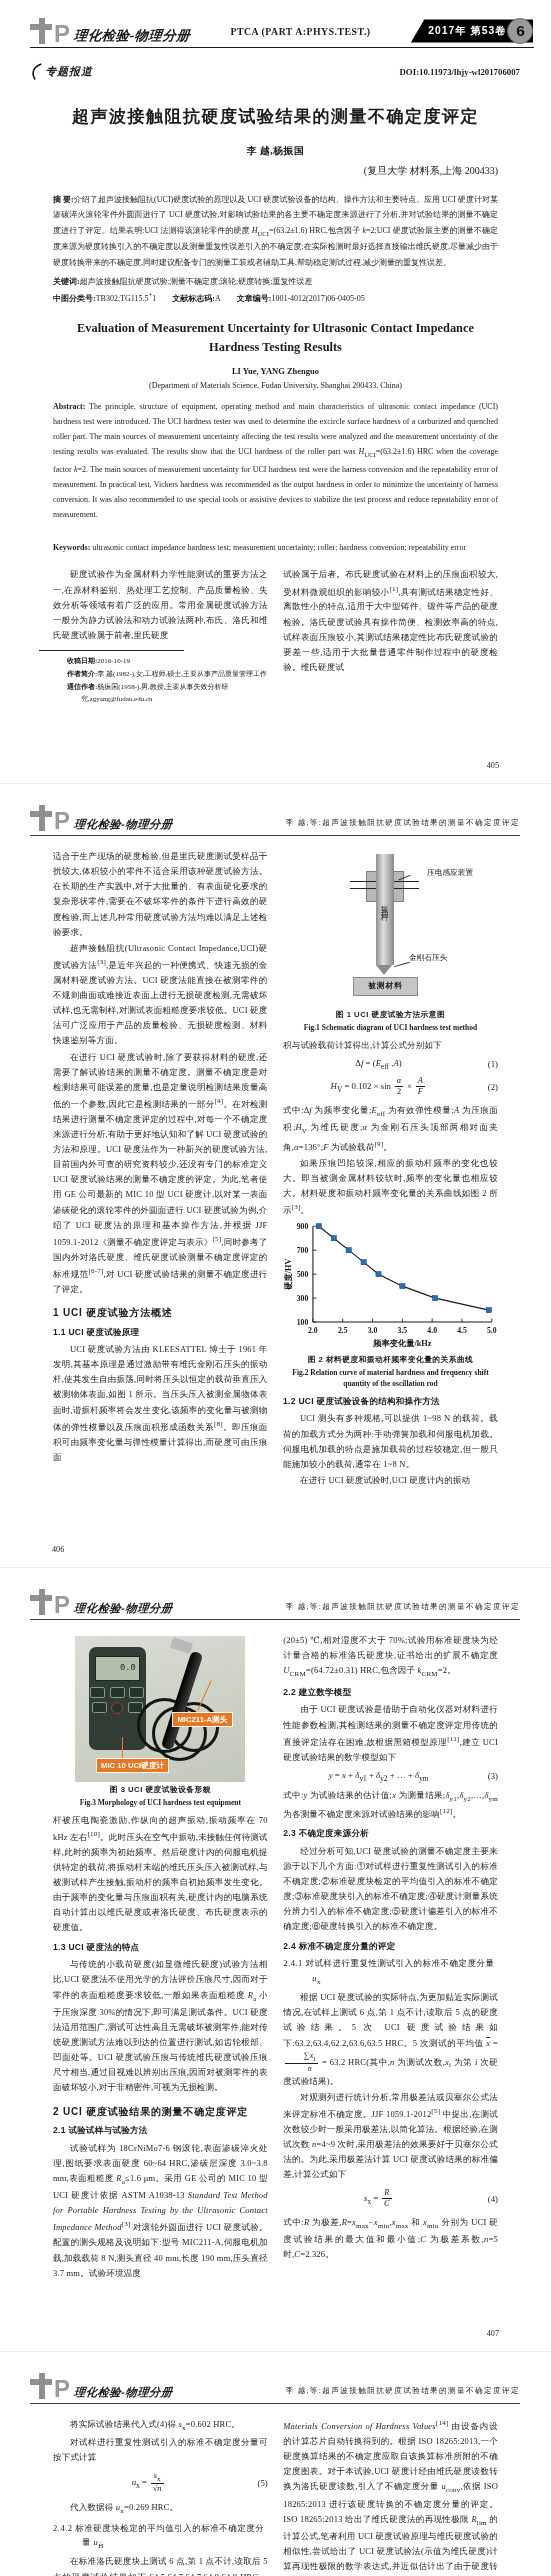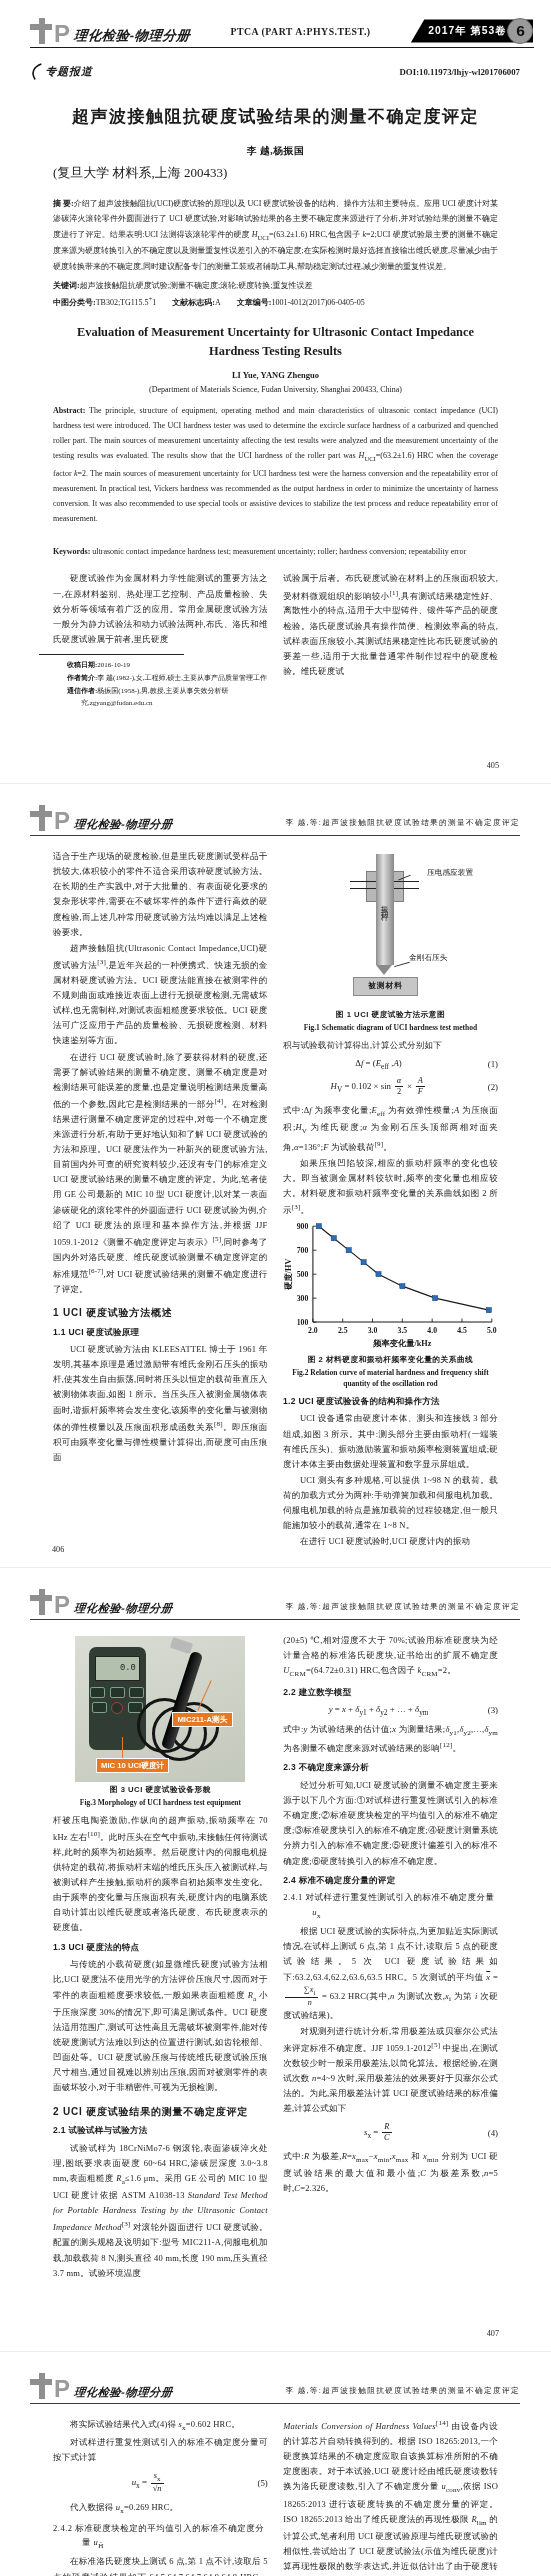--- a/index.html
+++ b/index.html
@@ -32,21 +32,21 @@
   .jname.small{font-size:11.3px;}
   .ptca{font-weight:700;font-size:9.8px;letter-spacing:0.5px;}
   .bandwrap{position:relative;padding-right:0;}
   .band{background:#000;color:#fff;font-family:"Liberation Sans",sans-serif;font-weight:700;font-size:10.3px;letter-spacing:1px;padding:4.6px 27px 4.6px 17.5px;clip-path:polygon(13.4px 0,100% 0,100% 100%,0 100%);}
   .issue6{position:absolute;right:0;top:50%;transform:translateY(-50%);width:24px;height:24px;border-radius:50%;background:#9a9a9a;border:1px solid #6f6f6f;color:#101010;font-family:"Liberation Sans",sans-serif;font-weight:800;font-size:15.5px;display:flex;align-items:center;justify-content:center;}
   .brow{display:flex;justify-content:space-between;align-items:center;margin:15.5px 31px 0 30px;}
   .badge{display:flex;align-items:center;gap:2.1px;font-family:"Liberation Sans",sans-serif;font-weight:800;font-size:10.8px;font-style:italic;letter-spacing:1px;}
   .doi{font-weight:700;font-size:8.8px;}
   .titlecn{text-align:center;font-family:"Liberation Sans","DejaVu Sans",sans-serif;font-weight:800;font-size:17px;letter-spacing:1.5px;margin:24px 0 0;}
   .authors{text-align:center;font-size:9.8px;font-weight:700;margin-top:17.5px;letter-spacing:0.5px;}
-  .affil{text-align:left;font-size:13px;margin-top:6.2px;}
+  .affil{text-align:right;font-size:10px;margin-top:6.2px;}
   .absblk{margin-top:13.4px;font-size:8px;line-height:1.95;text-align:justify;}
   .kwline{margin-top:3.1px;font-size:8px;line-height:1.9;text-align:justify;}
   .clcline{margin-top:2.1px;font-size:8px;}
   .titleen{text-align:center;font-weight:700;font-size:12.4px;line-height:1.55;margin:15.5px 5.2px 0;}
   .authen{text-align:center;font-weight:700;font-size:8.5px;margin-top:8.2px;}
   .affen{text-align:center;font-size:8px;margin-top:5.2px;}
   .absen{margin-top:9.3px;font-size:8px;line-height:1.88;text-align:justify;}
   .kwen{margin-top:19px;font-size:8px;line-height:1.8;text-align:justify;}
   .bodycols{margin-top:12.4px;}
   .fnblock{margin-top:7.2px;font-size:7px;line-height:1.8;}
@@ -246,21 +246,20 @@
               <rect x="151.31666666666666" y="74.75" width="10" height="10" fill="#2e6db4" stroke="#14406e" stroke-width="1"></rect>
               <rect x="180.23333333333335" y="98" width="10" height="10" fill="#2e6db4" stroke="#14406e" stroke-width="1"></rect>
               <rect x="226.5" y="121.25" width="10" height="10" fill="#2e6db4" stroke="#14406e" stroke-width="1"></rect>
               <rect x="290.1166666666667" y="144.5" width="10" height="10" fill="#2e6db4" stroke="#14406e" stroke-width="1"></rect>
               <rect x="394.2166666666667" y="167.75" width="10" height="10" fill="#2e6db4" stroke="#14406e" stroke-width="1"></rect>
             </svg>
           <div class="figcap-cn">图 2 材料硬度和振动杆频率变化量的关系曲线</div>
           <div class="figcap-en">Fig.2 Relation curve of material hardness and frequency shift quantity of the oscillation rod</div>
         </div>
         <div class="h2s">1.2 UCI 硬度试验设备的结构和操作方法</div>
-        <p class="zh">UCI 设备通常由硬度计本体、测头和连接线 3 部分组成,如图 3 所示。其中:测头部分主要由振动杆(一端装有维氏压头)、振动激励装置和振动频率检测装置组成;硬度计本体主要由数据处理装置和数字显示屏组成。</p>
         <p class="zh">UCI 测头有多种规格,可以提供 1~98 N 的载荷。载荷的加载方式分为两种:手动弹簧加载和伺服电机加载。伺服电机加载的特点是施加载荷的过程较稳定,但一般只能施加较小的载荷,通常在 1~8 N。</p>
         <p class="zh">在进行 UCI 硬度试验时,UCI 硬度计内的振动</p>
       </div>
     </div>
   </div>
   <div class="pno left">406</div>
 </div>
 
 <div class="page">
   <div class="ihdr">
@@ -306,20 +305,21 @@
         <p class="zh cont">杆被压电陶瓷激励,作纵向的超声振动,振动频率在 70 kHz 左右<sup>[10]</sup>。此时压头在空气中振动,未接触任何待测试样,此时的频率为初始频率。然后硬度计内的伺服电机提供特定的载荷,将振动杆末端的维氏压头压入被测试样,与被测试样产生接触,振动杆的频率自初始频率发生变化。由于频率的变化量与压痕面积有关,硬度计内的电脑系统自动计算出以维氏硬度或者洛氏硬度、布氏硬度表示的硬度值。</p>
         <div class="h2s">1.3 UCI 硬度法的特点</div>
         <p class="zh">与传统的小载荷硬度(如显微维氏硬度)试验方法相比,UCI 硬度法不使用光学的方法评价压痕尺寸,因而对于零件的表面粗糙度要求较低,一般如果表面粗糙度 <i>R</i><sub>a</sub> 小于压痕深度 30%的情况下,即可满足测试条件。UCI 硬度法适用范围广,测试可达性高且无需破坏被测零件,能对传统硬度测试方法难以到达的位置进行测试,如齿轮根部、凹面处等。UCI 硬度试验压痕与传统维氏硬度试验压痕尺寸相当,通过目视难以辨别出压痕,因而对被测零件的表面破坏较小,对于非精密件,可视为无损检测。</p>
         <div class="h1s">2 UCI 硬度试验结果的测量不确定度评定</div>
         <div class="h2s">2.1 试验试样与试验方法</div>
         <p class="zh">试验试样为 18CrNiMo7-6 钢滚轮,表面渗碳淬火处理,图纸要求表面硬度 60~64 HRC,渗碳层深度 3.0~3.8 mm,表面粗糙度 <i>R</i><sub>a</sub>≤1.6 μm。采用 GE 公司的 MIC 10 型 UCI 硬度计依据 ASTM A1038-13 <i>Standard Test Method for Portable Hardness Testing by the Ultrasonic Contact Impedance Method</i><sup>[3]</sup> 对滚轮外圆面进行 UCI 硬度试验。配置的测头规格及说明如下:型号 MIC211-A,伺服电机加载,加载载荷 8 N,测头直径 40 mm,长度 190 mm,压头直径 3.7 mm。试验环境温度</p>
       </div>
       <div class="col">
         <p class="zh cont">(20±5) ℃,相对湿度不大于 70%;试验用标准硬度块为经计量合格的标准洛氏硬度块,证书给出的扩展不确定度 <i>U</i><sub>CRM</sub>=(64.72±0.31) HRC,包含因子 <i>k</i><sub>CRM</sub>=2。</p>
         <div class="h2s">2.2 建立数学模型</div>
+        <p class="zh">由于 UCI 硬度试验是借助于自动化仪器对材料进行性能参数检测,其检测结果的测量不确定度评定用传统的直接评定法存在困难,故根据黑箱模型原理<sup>[11]</sup>,建立 UCI 硬度试验结果的数学模型如下</p>
         <div class="eq">
             <span class="bd"><i>y</i> = <i>x</i> + <i>δ</i><sub>y1</sub> + <i>δ</i><sub>y2</sub> + … + <i>δ</i><sub>ym</sub></span>
             <span class="tg">(3)</span>
           </div>
         <p class="zh cont">式中:<i>y</i> 为试验结果的估计值;<i>x</i> 为测量结果;<i>δ</i><sub>y1</sub>,<i>δ</i><sub>y2</sub>,…,<i>δ</i><sub>ym</sub> 为各测量不确定度来源对试验结果的影响<sup>[12]</sup>。</p>
         <div class="h2s">2.3 不确定度来源分析</div>
         <p class="zh">经过分析可知,UCI 硬度试验的测量不确定度主要来源于以下几个方面:①对试样进行重复性测试引入的标准不确定度;②标准硬度块检定的平均值引入的标准不确定度;③标准硬度块引入的标准不确定度;④硬度计测量系统分辨力引入的标准不确定度;⑤硬度计偏差引入的标准不确定度;⑥硬度转换引入的标准不确定度。</p>
         <div class="h2s">2.4 标准不确定度分量的评定</div>
         <div class="h3s">2.4.1 对试样进行重复性测试引入的标准不确定度分量 <i>u</i><sub>x</sub></div>
         <p class="zh">根据 UCI 硬度试验的实际特点,为更加贴近实际测试情况,在试样上测试 6 点,第 1 点不计,读取后 5 点的硬度试验结果。5 次 UCI 硬度试验结果如下:63.2,63.4,62.2,63.6,63.5 HRC。5 次测试的平均值 <span class="ov"><i>x</i></span> = <span class="fr">

